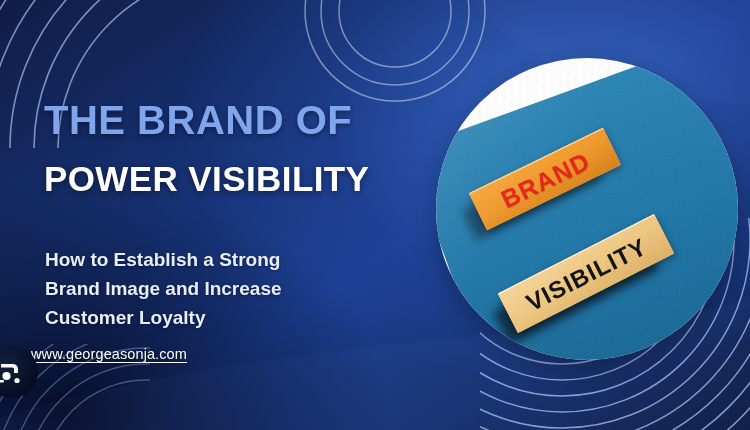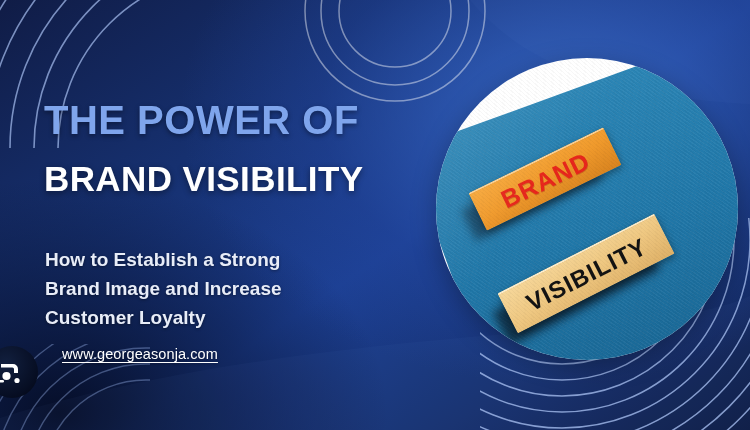--- a/index.html
+++ b/index.html
@@ -44,21 +44,21 @@
     text-shadow:0 2px 6px rgba(0,0,0,.45);
   }
 
   #subtitle {
     position:absolute; left:45px; top:246px; width:285px;
     font-size:19px; font-weight:700; line-height:1.52;
     color:#e8edf8; text-shadow:0 1px 3px rgba(0,0,0,.40);
   }
 
   #website-url {
-    position:absolute; left:62px; top:346px;
+    position:absolute; left:31px; top:346px;
     font-size:14.5px; font-weight:400; color:#ffffff;
     letter-spacing:.1px;
     text-decoration:underline; text-underline-offset:3px;
     text-shadow:0 1px 3px rgba(0,0,0,.40);
     text-align:center;
   }
 
   
   #logo-badge {
     position:absolute; left:-14px; top:346px;
@@ -204,22 +204,22 @@
 
     <div class="word-block" id="visibility-block">
       <span class="word">VISIBILITY</span>
     </div>
 
     <div id="photo-grain"></div>
     <div id="photo-sheen"></div>
   </div>
 
   <div id="headline-block">
-    <div id="headline-line1">THE POWER OF</div>
-    <div id="headline-line2">BRAND VISIBILITY</div>
+    <div id="headline-line1">THE BRAND OF</div>
+    <div id="headline-line2">POWER VISIBILITY</div>
   </div>
 
   <div id="subtitle">How to Establish a Strong Brand Image and Increase Customer Loyalty</div>
 
   <a id="website-url" href="#">www.georgeasonja.com</a>
 
   <div id="logo-badge">
     <svg width="34" height="34" viewBox="0 0 34 34">
       <g fill="#ffffff">
         <path d="M6 9 h12 a5 5 0 0 1 5 5 v4 h-4 v-4 a1.6 1.6 0 0 0 -1.6 -1.6 H6 Z"></path>

